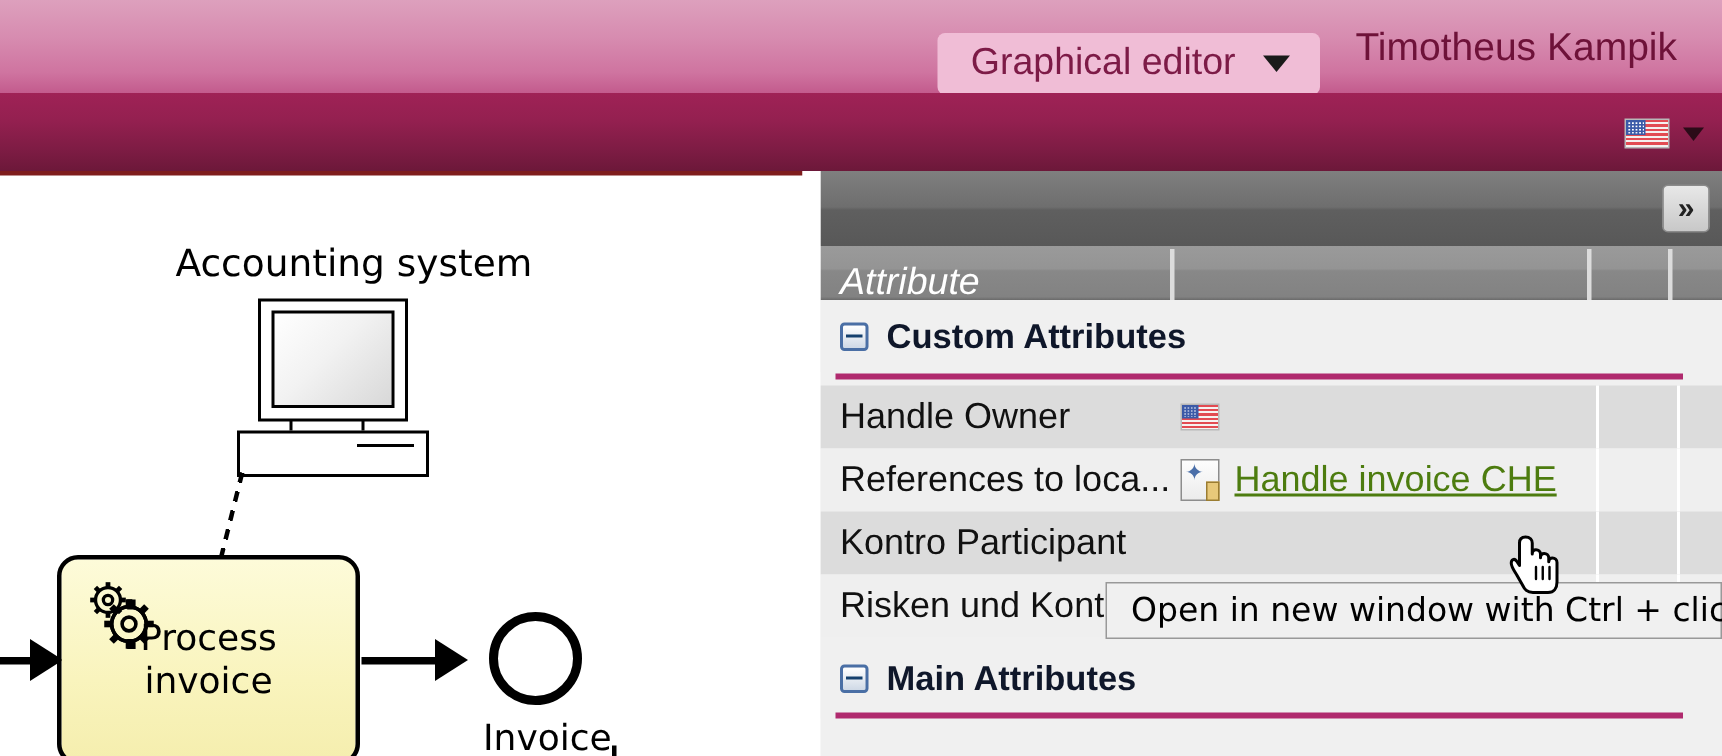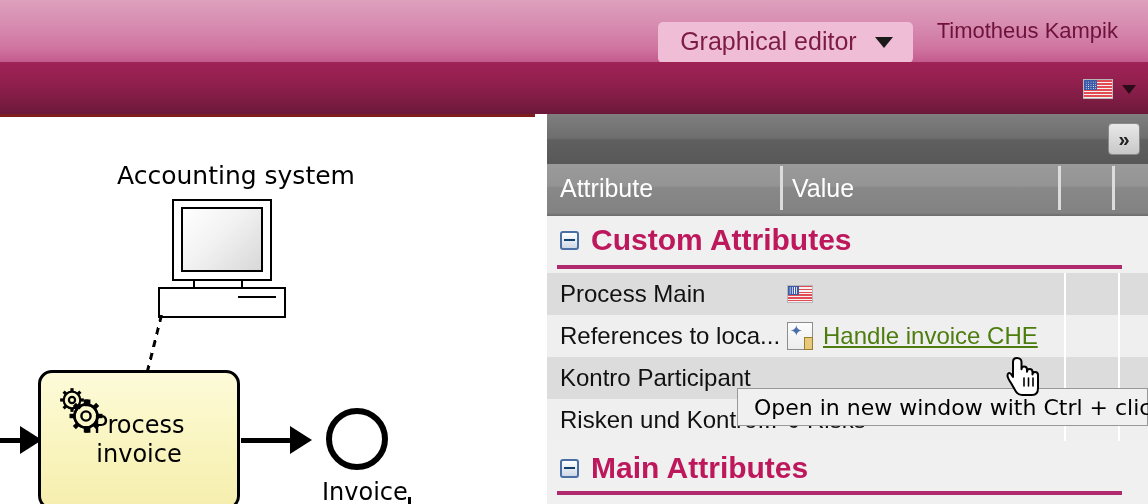--- a/index.html
+++ b/index.html
@@ -33,21 +33,21 @@
   }
   .caret-down{
     width:0;height:0;
     border-left:9px solid transparent;
     border-right:9px solid transparent;
     border-top:11px solid #1a1a1a;
     margin-top:2px;
   }
   .username{
     color:#6e1239;
-    font-size:22px;
+    font-size:26px;
     line-height:1;
     white-space:nowrap;
   }
 
   .subbar{
     position:absolute;left:0;top:62px;width:1148px;height:52px;
     background:linear-gradient(to bottom,#9f2256 0%,#942050 35%,#7e1c44 72%,#6c1839 100%);
   }
   .lang-wrap{
     position:absolute;right:12px;top:79px;
@@ -176,23 +176,24 @@
   .expand-btn{
     position:absolute;right:8px;top:9px;width:32px;height:32px;
     background:linear-gradient(to bottom,#e8e8e8,#c8c8c8);
     border:1px solid #8a8a8a;border-radius:4px;
     display:flex;align-items:center;justify-content:center;
     font-size:20px;color:#222;font-weight:bold;line-height:1;
     cursor:pointer;box-sizing:border-box;
   }
 
   .col-head{
-    position:relative;height:52px;width:601px;
+    position:relative;height:36px;width:601px;
     background:linear-gradient(to bottom,#9a9a9a 0%,#949494 42%,#888888 46%,#828282 94%,#6a6a6a 100%);
     color:#fff;
+    font-style:italic;
   }
   .col-head .ch{
     position:absolute;top:0;height:48px;display:flex;align-items:center;
     font-size:25px;
   }
   .col-head .sep{
     position:absolute;top:2px;width:3px;height:44px;background:#dcdcdc;
   }
 
   .rows{position:relative;width:601px;}
@@ -203,21 +204,21 @@
   .group-toggle{
     width:19px;height:19px;margin-left:13px;margin-right:12px;
     border:2px solid #4a6fa5;border-radius:3px;
     background:linear-gradient(to bottom,#ffffff,#cfd9e6);
     position:relative;box-sizing:border-box;cursor:pointer;flex:none;
   }
   .group-toggle:after{
     content:"";position:absolute;left:2px;top:6px;width:11px;height:2px;background:#14406e;
   }
   .group-title{
-    color:#be185d;font-size:30px;font-weight:bold;white-space:nowrap;
+    color:#0f172a;font-size:23px;font-weight:bold;white-space:nowrap;
   }
   .group-underline{
     position:absolute;left:10px;width:565px;height:4px;background:#b02a6e;
   }
 
   .datarow{
     position:relative;height:42px;display:flex;align-items:center;
     font-size:24px;color:#111;
   }
   .datarow.odd{background:#dcdcdc;}
@@ -379,37 +380,36 @@
 
   <div class="panel">
 
     <div class="panel-title">
       <span class="expand-btn">»</span>
     </div>
 
     <div class="col-head">
       <span class="ch" style="left:13px;">Attribute</span>
       <span class="sep" style="left:233px;"></span>
-      <span class="ch" style="left:245px;">Value</span>
       <span class="sep" style="left:511px;"></span>
       <span class="sep" style="left:565px;"></span>
     </div>
 
     <div class="rows">
 
       <div class="grouprow">
         <span class="group-toggle"></span>
         <span class="group-title">Custom Attributes</span>
         <span class="group-underline" style="bottom:-5px;"></span>
       </div>
 
       <div style="height:9px;"></div>
 
       <div class="datarow odd">
-        <span class="cell-attr">Process Main</span>
+        <span class="cell-attr">Handle Owner</span>
         <span class="cell-val">
           <span class="flag-sm"></span>
           <span></span>
         </span>
         <span class="rowsep-a"></span>
         <span class="rowsep-b"></span>
       </div>
 
       <div class="datarow even">
         <span class="cell-attr">References to loca...</span>

